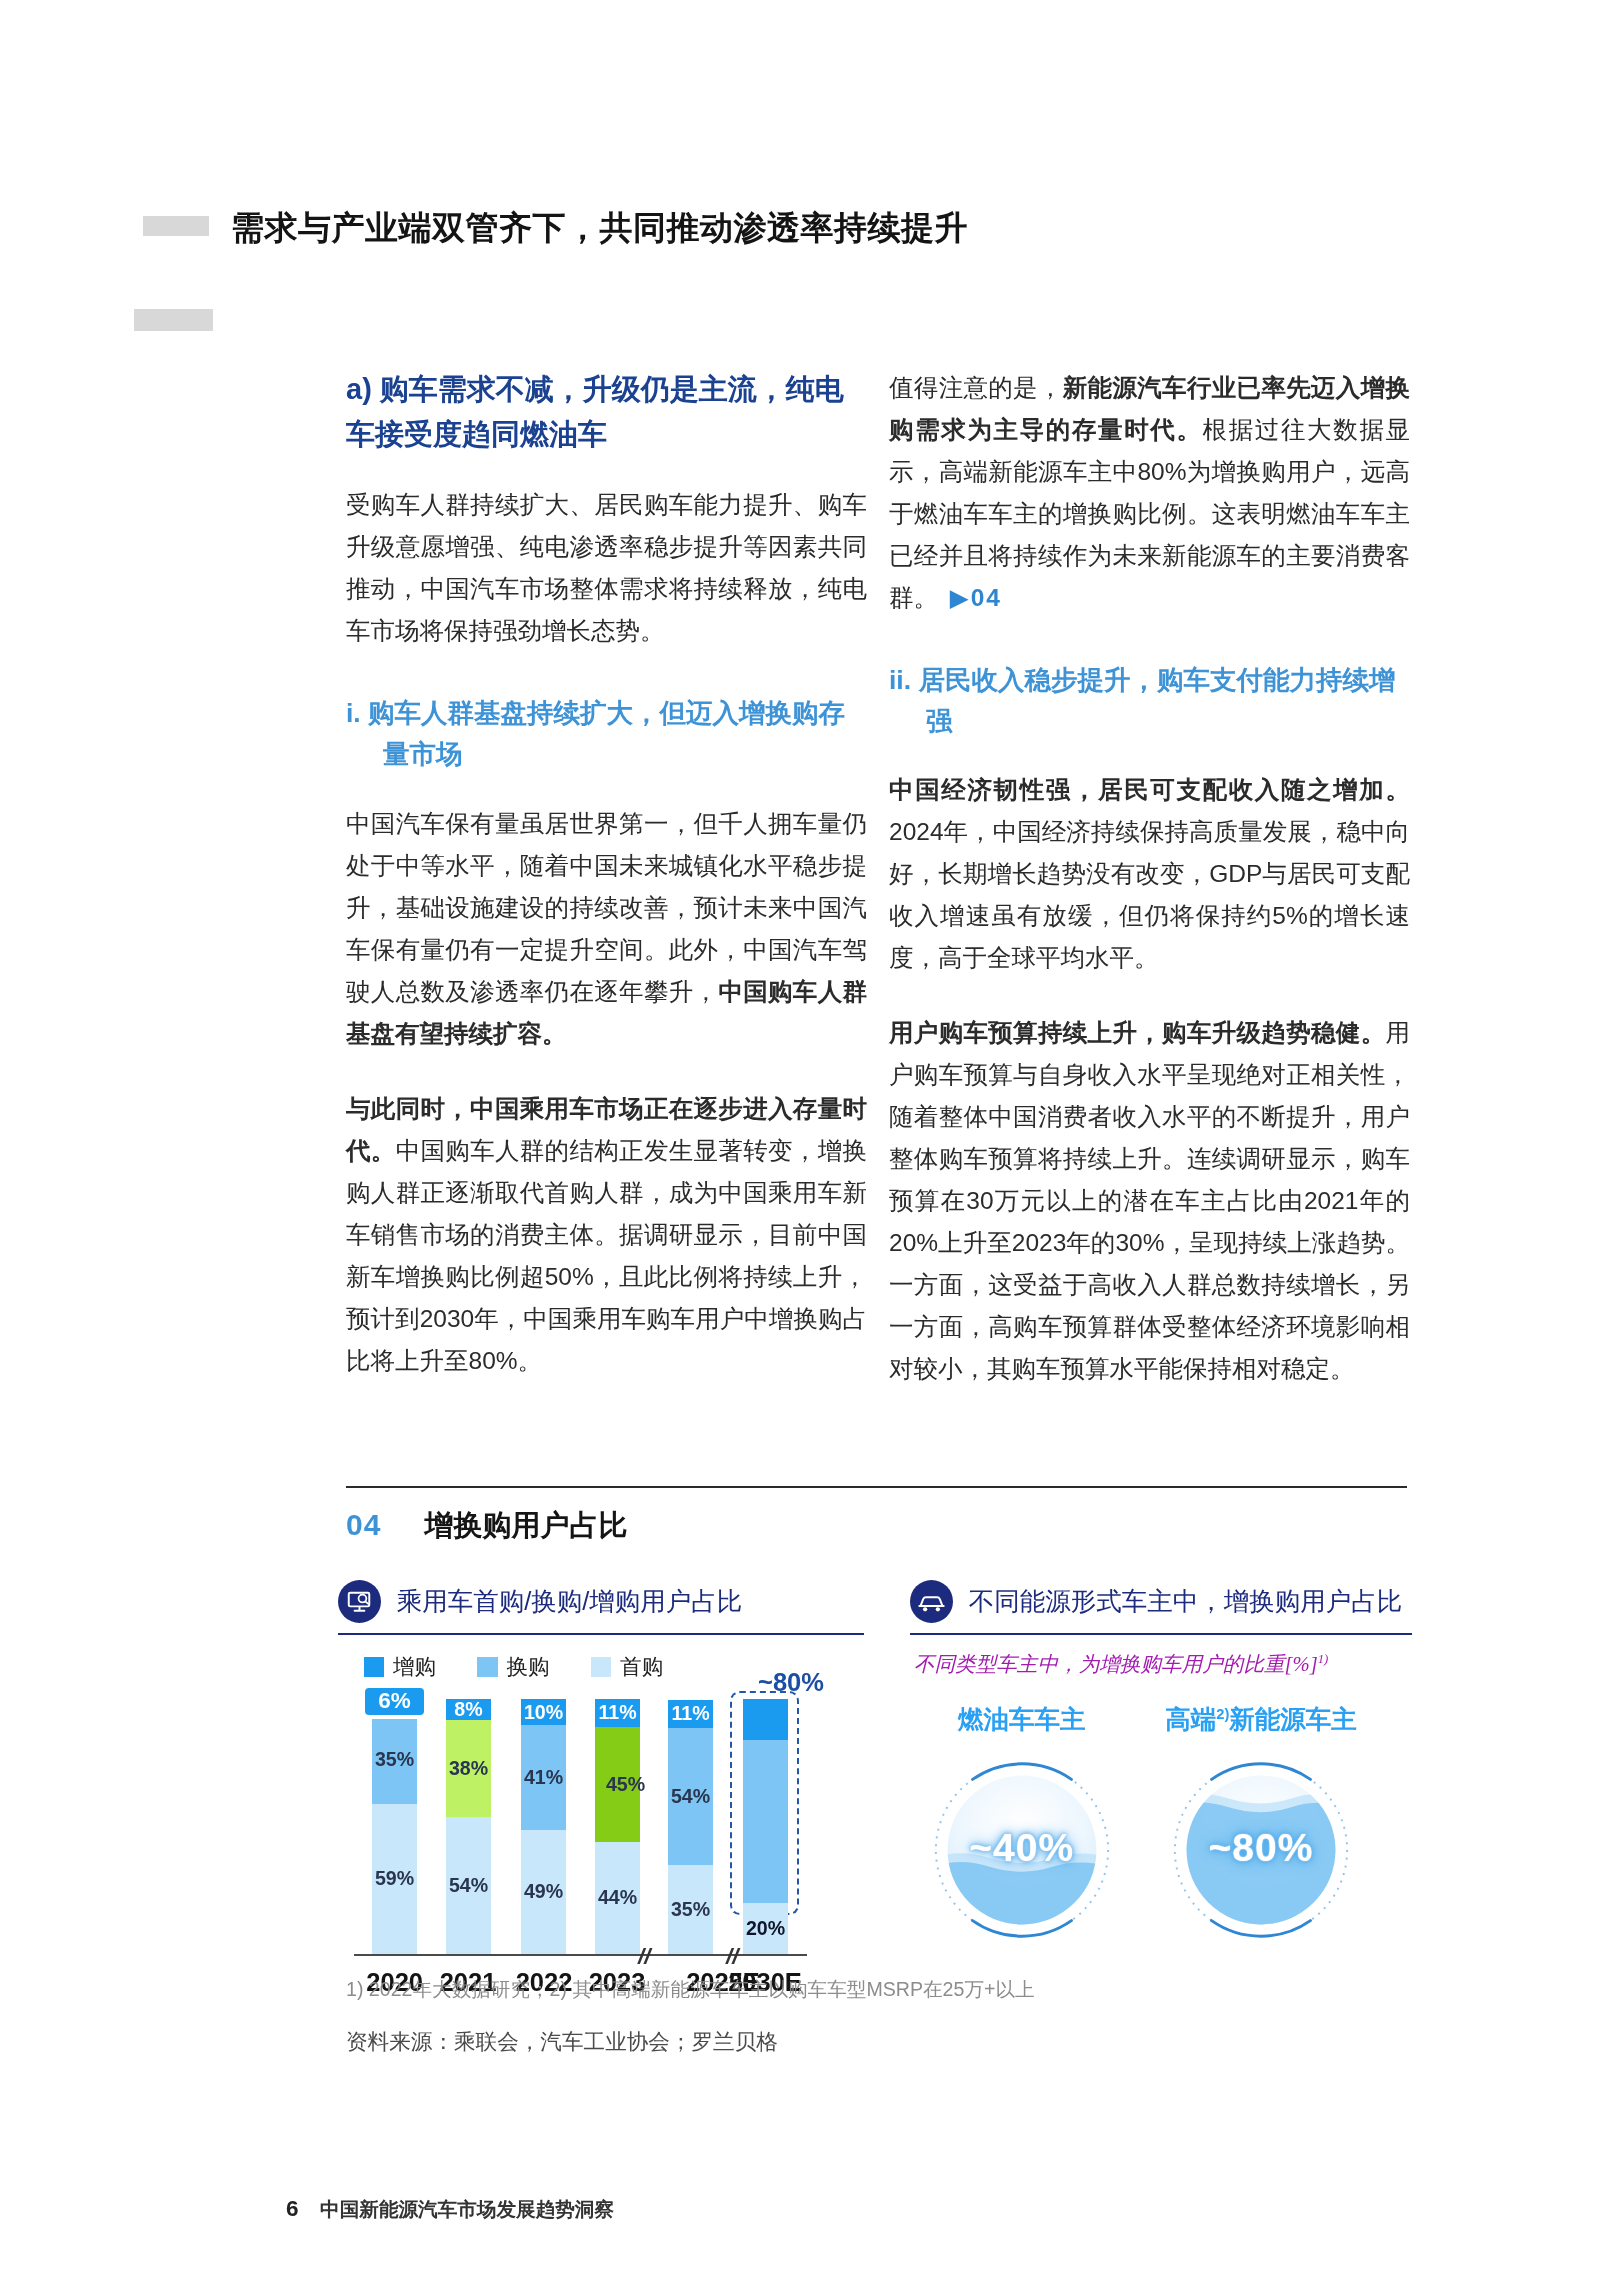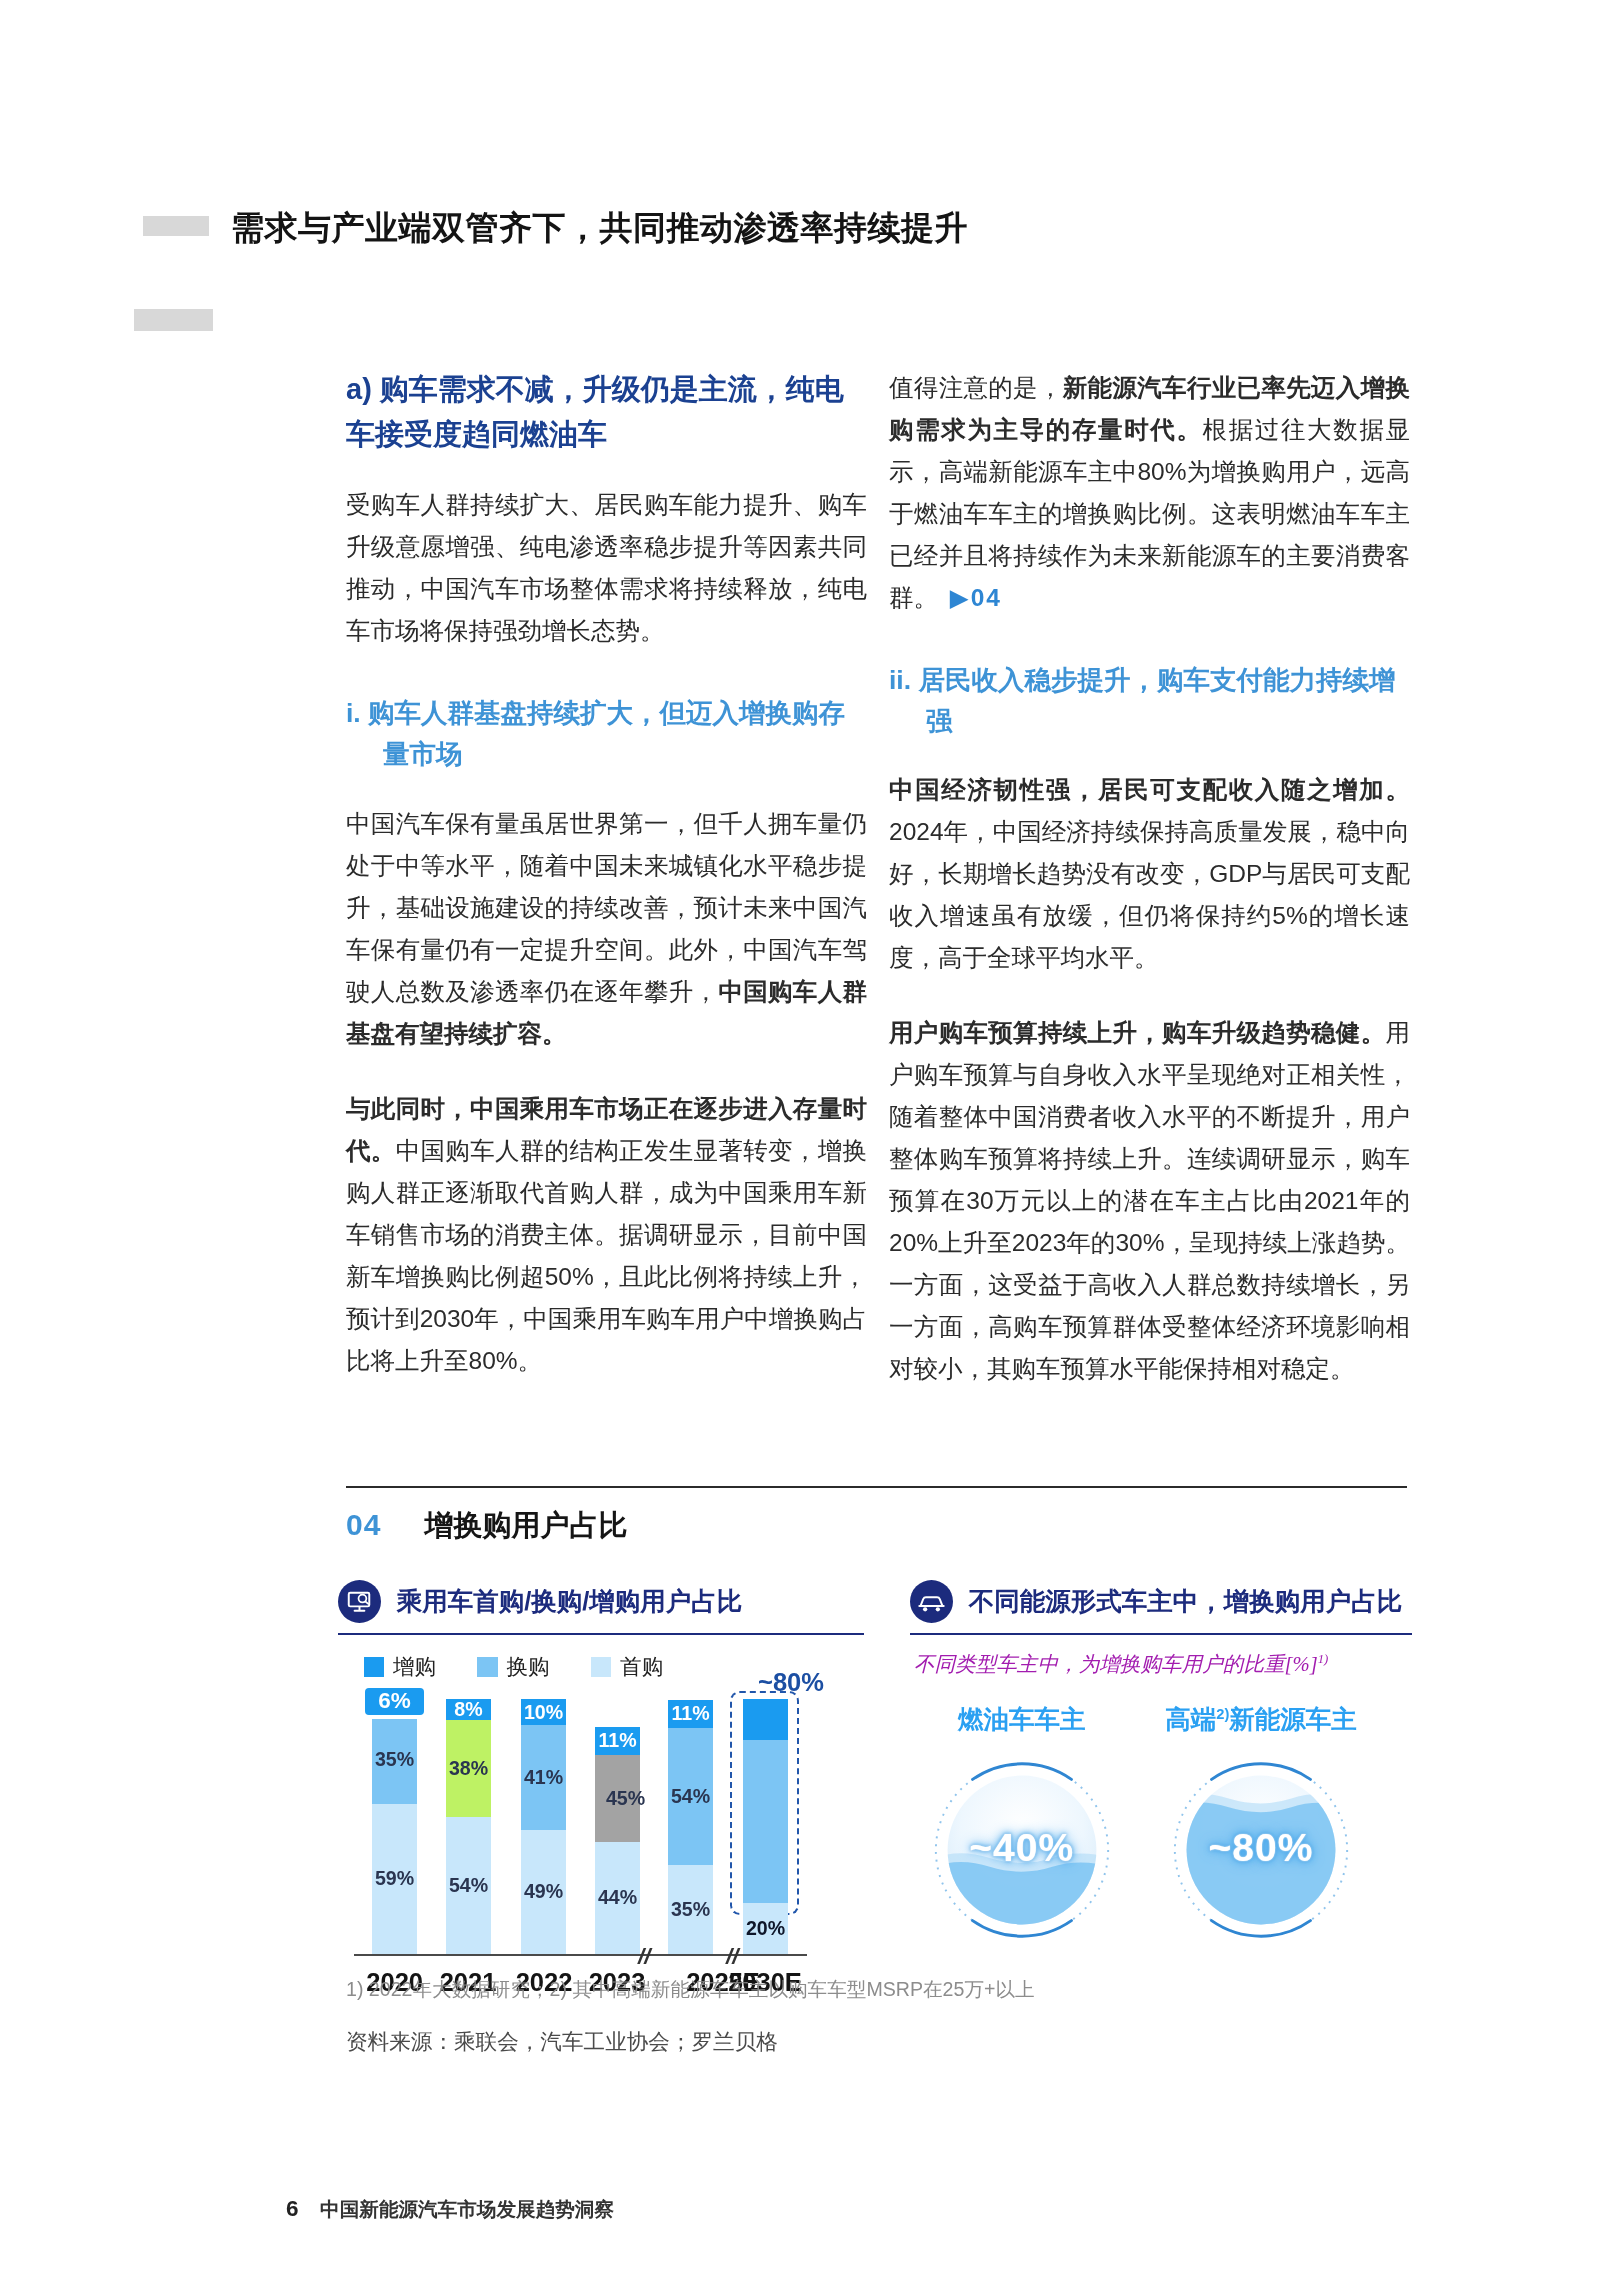--- a/index.html
+++ b/index.html
@@ -28,21 +28,21 @@
   .exhibit{position:absolute;left:346px;top:1506px;display:flex;gap:43px;align-items:baseline;}
   .exhibit-no{font-size:30px;font-weight:800;color:#3e93d6;letter-spacing:1px;}
   .exhibit-title{font-size:29px;font-weight:800;color:#151515;}
 
   .panel{position:absolute;top:1580px;}
   .panel-left{left:338px;width:526px;}
   .panel-right{left:910px;width:502px;}
   .panel-head{display:flex;align-items:center;gap:15.7px;border-bottom:2.9px solid #1c2b7d;padding-bottom:9.8px;}
   .icon-circle{width:43px;height:43px;flex:0 0 43px;}
   .icon-circle svg{display:block;width:43px;height:43px;}
-  .panel-title{font-size:25.5px;font-weight:700;color:#1c2b7d;}
+  .panel-title{font-size:25.5px;font-weight:400;color:#1c2b7d;}
 
   .legend{display:flex;gap:41px;margin:17.6px 0 0 25.5px;}
   .legend-item{display:flex;align-items:center;gap:8.8px;font-size:21.6px;color:#222;}
   .legend-swatch{width:20.6px;height:20.6px;}
 
   .plot{position:relative;height:257px;margin-top:17.6px;}
   .axis{position:absolute;left:15.7px;width:453px;bottom:0;height:2px;background:#4a4a4a;}
   .bar{position:absolute;bottom:2px;width:45px;display:flex;flex-direction:column;}
   .seg{position:relative;display:flex;align-items:center;justify-content:center;}
   .seg .lbl{font-weight:700;font-size:19.6px;}
@@ -169,21 +169,21 @@
           </div>
           <div class="seg" style="height: 124px; background: rgb(200, 231, 251);">
             <span class="lbl" style="color: rgb(42, 53, 80);">49%</span>
           </div>
         </div>
         <div class="xlab" style="left: 162px;">2022</div>
         <div class="bar" style="left: 257px; width: 45px;">
           <div class="seg" style="height: 28px; background: rgb(26, 155, 240);">
             <span class="lbl" style="color: rgb(255, 255, 255);">11%</span>
           </div>
-          <div class="seg" style="height: 87px; background: #a3a3a3; padding-left: 16px;">
+          <div class="seg" style="height: 115px; background: #84cc16; padding-left: 16px;">
             <span class="lbl" style="color: rgb(42, 53, 80);">45%</span>
           </div>
           <div class="seg" style="height: 112px; background: rgb(200, 231, 251);">
             <span class="lbl" style="color: rgb(42, 53, 80);">44%</span>
           </div>
         </div>
         <div class="xlab" style="left: 235px;">2023</div>
         <div class="bar" style="left: 330px; width: 45px;">
           <div class="seg" style="height: 28px; background: rgb(26, 155, 240);">
             <span class="lbl" style="color: rgb(255, 255, 255);">11%</span>

